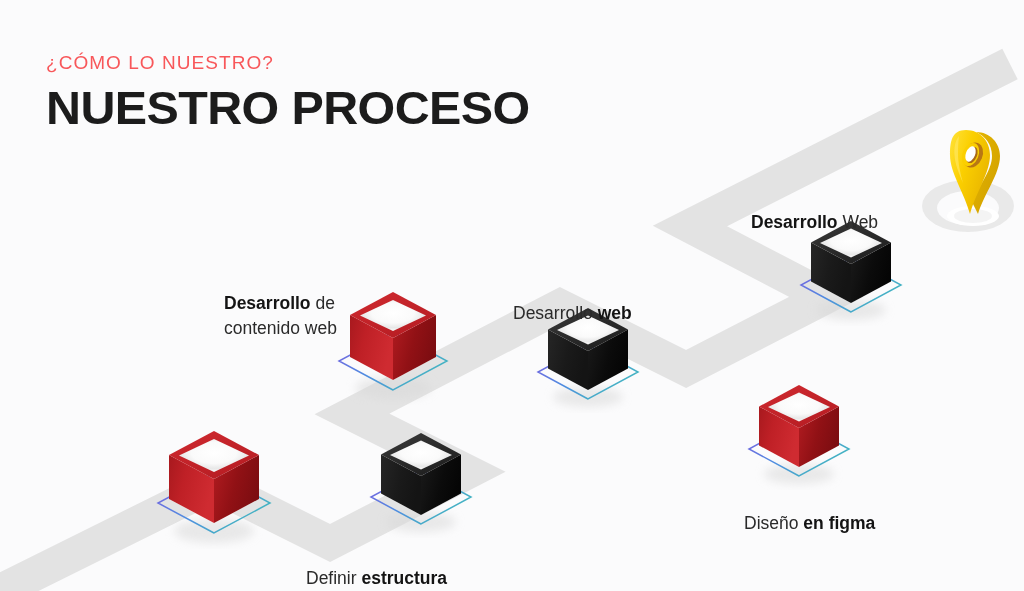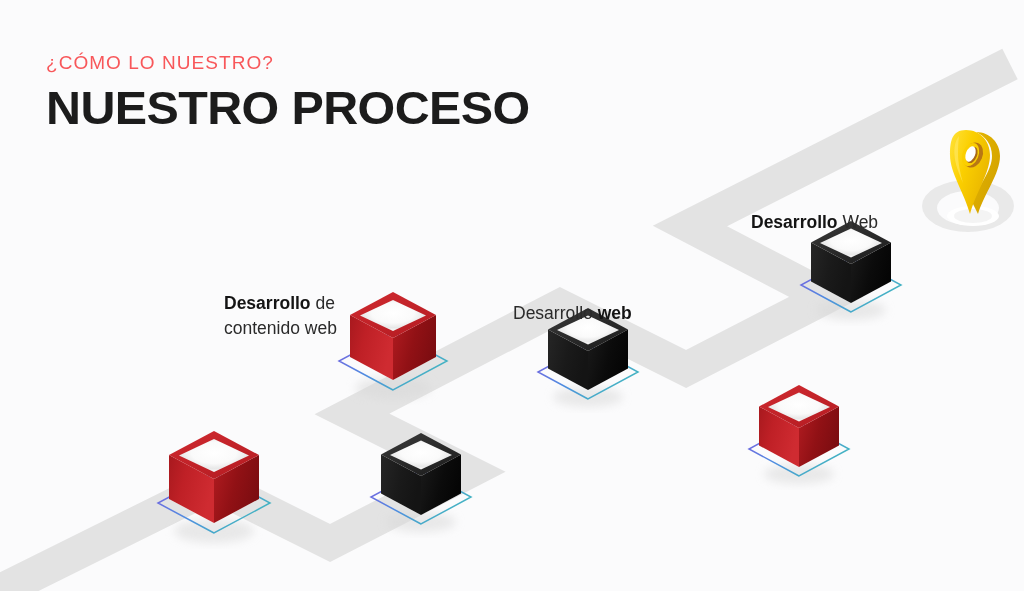--- a/index.html
+++ b/index.html
@@ -211,20 +211,23 @@
       <svg class="cube-svg" width="110" height="110" viewBox="0 0 110 110">
         <ellipse cx="55" cy="94" rx="35" ry="10" fill="#d9d9d9" opacity="0.55" filter="url(#softshadow)"></ellipse>
         <path d="M55 96 L5 69 L55 42 L105 69 Z" fill="none" stroke="url(#outlineGrad)" stroke-width="1.5"></path>
         <path d="M55 87 L15 65.5 L55 44 L95 65.5 Z" fill="#ffffff"></path>
         <path d="M55 48 L95 26.5 L95 65.5 L55 87 Z" fill="url(#darkRight)"></path>
         <path d="M55 48 L15 26.5 L15 65.5 L55 87 Z" fill="url(#darkLeft)"></path>
         <path d="M55 5 L95 26.5 L55 48 L15 26.5 Z" fill="url(#darkTop)"></path>
         <path d="M55 12.5 L86 27 L55 41.5 L24 27 Z" fill="url(#topglow)"></path>
       </svg>
     </div>
+    <div class="step-label" style="left:306px; top:541px; width:270px; pointer-events:auto;">
+      <span>Definir </span><span class="b">estructura</span>
+    </div>
   </div>
 
   <div class="step" style="left:8px;top:0;width:100%;height:100%;pointer-events:none;">
     <div class="cube-wrap" style="left:326px; top:287px; width:118px; height:118px; pointer-events:auto;">
       <svg class="cube-svg" width="118" height="118" viewBox="0 0 118 118">
         <ellipse cx="59" cy="101" rx="38" ry="11" fill="#d9d9d9" opacity="0.55" filter="url(#softshadow)"></ellipse>
         <path d="M59 103 L5 74 L59 45 L113 74 Z" fill="none" stroke="url(#outlineGrad)" stroke-width="1.5"></path>
         <path d="M59 93 L16 70 L59 47 L102 70 Z" fill="#ffffff"></path>
         <path d="M59 51 L102 28 L102 70 L59 93 Z" fill="url(#redRight)"></path>
         <path d="M59 51 L16 28 L16 70 L59 93 Z" fill="url(#redLeft)"></path>
@@ -260,20 +263,23 @@
       <svg class="cube-svg" width="110" height="110" viewBox="0 0 110 110">
         <ellipse cx="55" cy="94" rx="35" ry="10" fill="#d9d9d9" opacity="0.55" filter="url(#softshadow)"></ellipse>
         <path d="M55 96 L5 69 L55 42 L105 69 Z" fill="none" stroke="url(#outlineGrad)" stroke-width="1.5"></path>
         <path d="M55 87 L15 65.5 L55 44 L95 65.5 Z" fill="#ffffff"></path>
         <path d="M55 48 L95 26.5 L95 65.5 L55 87 Z" fill="url(#redRight)"></path>
         <path d="M55 48 L15 26.5 L15 65.5 L55 87 Z" fill="url(#redLeft)"></path>
         <path d="M55 5 L95 26.5 L55 48 L15 26.5 Z" fill="url(#redTop)"></path>
         <path d="M55 12.5 L86 27 L55 41.5 L24 27 Z" fill="url(#topglow)"></path>
       </svg>
     </div>
+    <div class="step-label" style="left:744px; top:486px; width:270px; pointer-events:auto;">
+      <span>Diseño </span><span class="b">en figma</span>
+    </div>
   </div>
 
   <div class="step" style="left:0;top:0;width:100%;height:100%;pointer-events:none;">
     <div class="cube-wrap" style="left:796px; top:216px; width:110px; height:110px; pointer-events:auto;">
       <svg class="cube-svg" width="110" height="110" viewBox="0 0 110 110">
         <ellipse cx="55" cy="94" rx="35" ry="10" fill="#d9d9d9" opacity="0.55" filter="url(#softshadow)"></ellipse>
         <path d="M55 96 L5 69 L55 42 L105 69 Z" fill="none" stroke="url(#outlineGrad)" stroke-width="1.5"></path>
         <path d="M55 87 L15 65.5 L55 44 L95 65.5 Z" fill="#ffffff"></path>
         <path d="M55 48 L95 26.5 L95 65.5 L55 87 Z" fill="url(#darkRight)"></path>
         <path d="M55 48 L15 26.5 L15 65.5 L55 87 Z" fill="url(#darkLeft)"></path>

